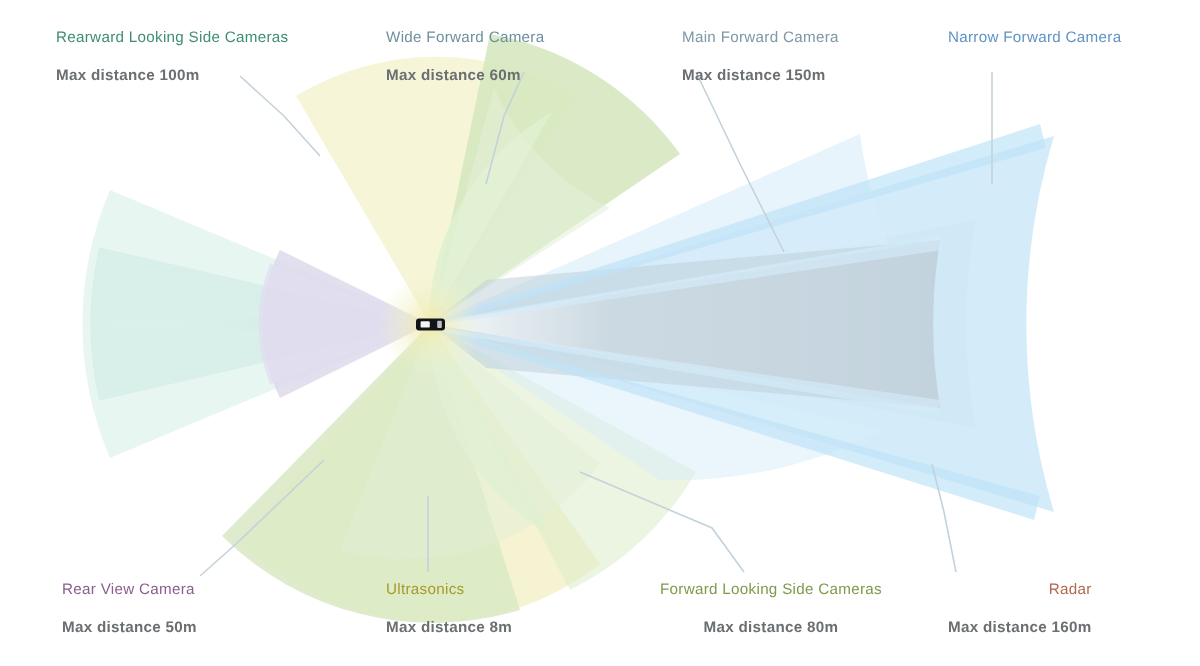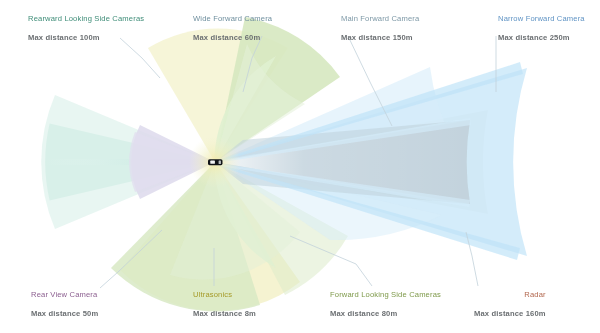--- a/index.html
+++ b/index.html
@@ -43,24 +43,24 @@
     letter-spacing: 0.15px;
     line-height: 10px;
     margin: 0;
     color: #6b6f72;
     font-weight: 700;
   }
   
   #lbl-rearward { left: 28px;  top: 14px; }
   #lbl-wide     { left: 193px; top: 14px; }
   #lbl-main     { left: 330px; top: 14px; margin-left: 11px; }
-  #lbl-narrow   { left: 498px; top: 14px; }
+  #lbl-narrow   { left: 474px; top: 14px; text-align: center; }
   #lbl-rearview { left: 31px;  top: 290px; }
   #lbl-ultra    { left: 193px; top: 290px; }
-  #lbl-fwdside  { left: 330px; top: 290px; }
+  #lbl-fwdside  { left: 330px; top: 290px; text-align: center; }
   #lbl-radar    { left: 474px; top: 290px; text-align: right; }
 </style>
 </head>
 <body>
 
 <div id="stage">
 
   <svg class="diagram" viewBox="0 0 600 333">
     <defs>
       <radialGradient id="glow" cx="50%" cy="50%" r="50%">
@@ -165,21 +165,20 @@
     <p class="label-sub">Max distance 60m</p>
   </div>
 
   <div class="label-block" id="lbl-main">
     <p class="label-title" style="color:#7d98a6">Main Forward Camera</p>
     <p class="label-sub">Max distance 150m</p>
   </div>
 
   <div class="label-block" id="lbl-narrow">
     <p class="label-title" style="color:#5f93c4">Narrow Forward Camera</p>
-    <p class="label-sub">Max distance 250m</p>
   </div>
 
   <div class="label-block" id="lbl-rearview">
     <p class="label-title" style="color:#8b5e8f">Rear View Camera</p>
     <p class="label-sub">Max distance 50m</p>
   </div>
 
   <div class="label-block" id="lbl-ultra">
     <p class="label-title" style="color:#a59a28">Ultrasonics</p>
     <p class="label-sub">Max distance 8m</p>

